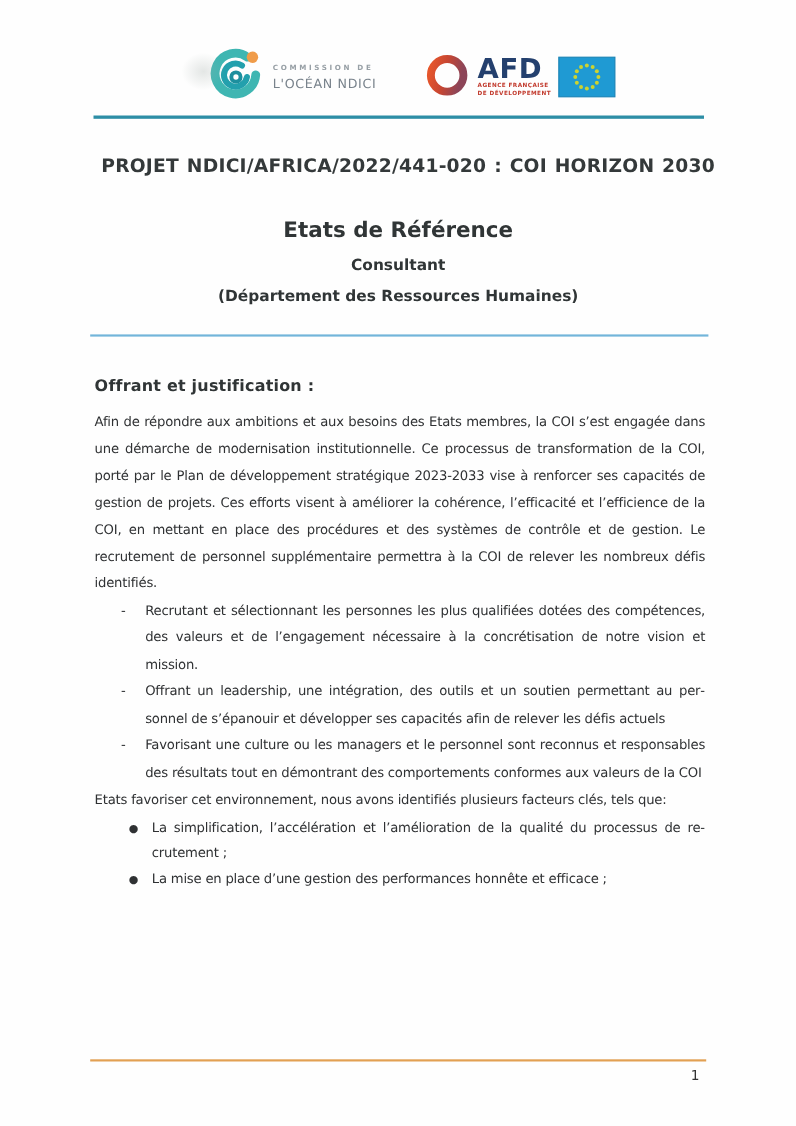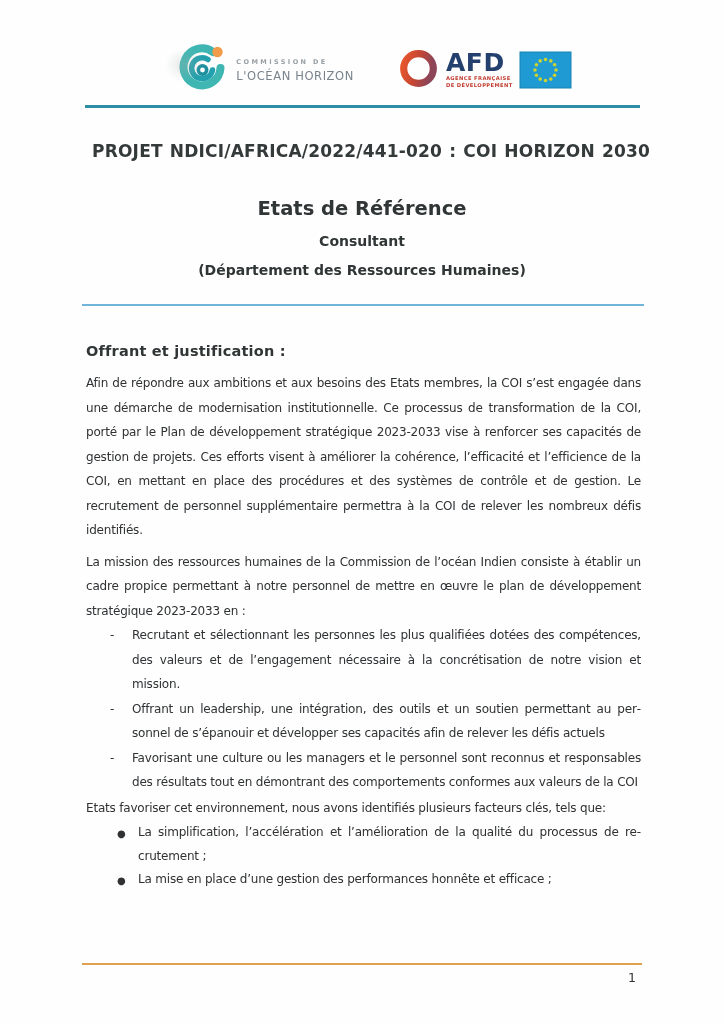--- a/index.html
+++ b/index.html
@@ -96,21 +96,21 @@
       <span>
         <svg width="50" height="52" viewBox="0 0 50 52" aria-hidden="true">
           <path d="M35 10 A18.5 18.5 0 1 0 42.5 26" fill="none" stroke="#3fb6b2" stroke-width="8" stroke-linecap="round"></path>
           <path d="M30 17.5 A10.5 10.5 0 1 0 34.5 28" fill="none" stroke="#23a0ad" stroke-width="5.5" stroke-linecap="round"></path>
           <circle cx="24.5" cy="28" r="4.2" fill="none" stroke="#1d8f9e" stroke-width="3.6"></circle>
           <circle cx="39.5" cy="10" r="5.2" fill="#f09c4a"></circle>
         </svg>
       </span>
       <span class="coi-text">
         <span class="l1" style="display:block">COMMISSION DE</span>
-        <span class="l2" style="display:block">L'OCÉAN HORIZON</span>
+        <span class="l2" style="display:block">L'OCÉAN NDICI</span>
       </span>
     </div>
 
     <div class="afd-logo">
       <span>
         <svg width="41" height="41" viewBox="0 0 41 41" aria-hidden="true">
           <defs>
             <linearGradient id="afdg" x1="0" y1="0" x2="1" y2="0.25">
               <stop offset="0" stop-color="#e8572b"></stop>
               <stop offset="0.5" stop-color="#c74632"></stop>
@@ -157,21 +157,20 @@
     <h3 class="doc-sub">Consultant</h3>
     <h3 class="doc-sub">(Département des Ressources Humaines)</h3>
   </div>
 
   <div class="rule rule-blue"></div>
 
   <h4 class="section-heading">Offrant et justification :</h4>
 
   <p class="body-text p1">Afin de répondre aux ambitions et aux besoins des Etats membres, la COI s’est engagée dans une démarche de modernisation institutionnelle. Ce processus de transformation de la COI, porté par le Plan de développement stratégique 2023-2033 vise à renforcer ses capacités de gestion de projets. Ces efforts visent à améliorer la cohérence, l’efficacité et l’efficience de la COI, en mettant en place des procédures et des systèmes de contrôle et de gestion. Le recrutement de personnel supplémentaire permettra à la COI de relever les nombreux défis identifiés.</p>
 
-  <p class="body-text p2">La mission des ressources humaines de la Commission de l’océan Indien consiste à établir un cadre propice permettant à notre personnel de mettre en œuvre le plan de développement stratégique 2023-2033 en :</p>
 
   <ul class="doc-list dash-list">
 
       <li>
         <span class="marker">-</span>
         <span>Recrutant et sélectionnant les personnes les plus qualifiées dotées des compé­tences, des valeurs et de l’engagement nécessaire à la concrétisation de notre vi­sion et mission.</span>
       </li>
 
       <li>
         <span class="marker">-</span>

